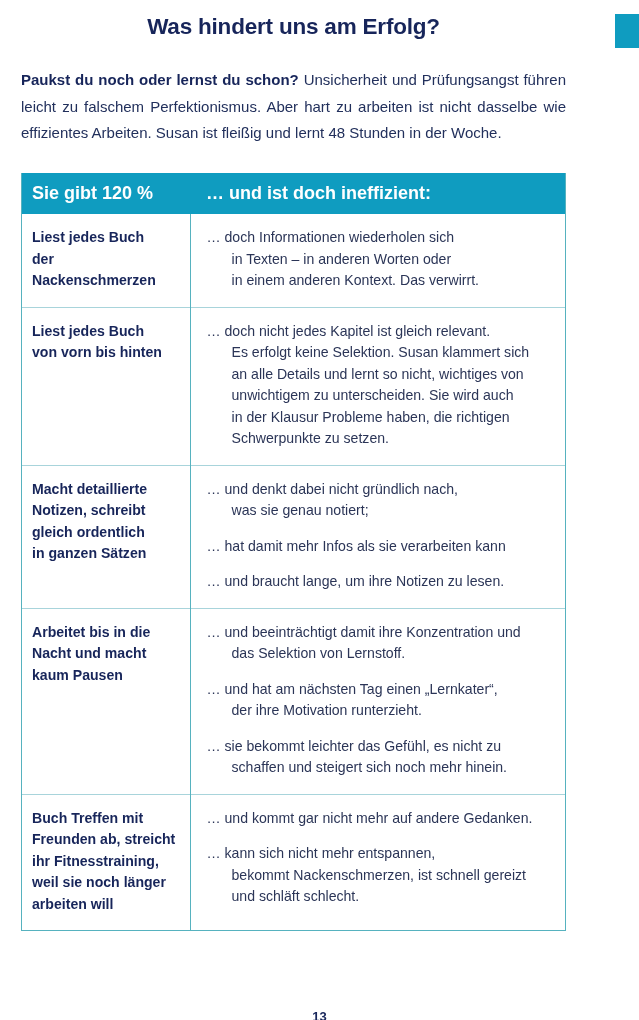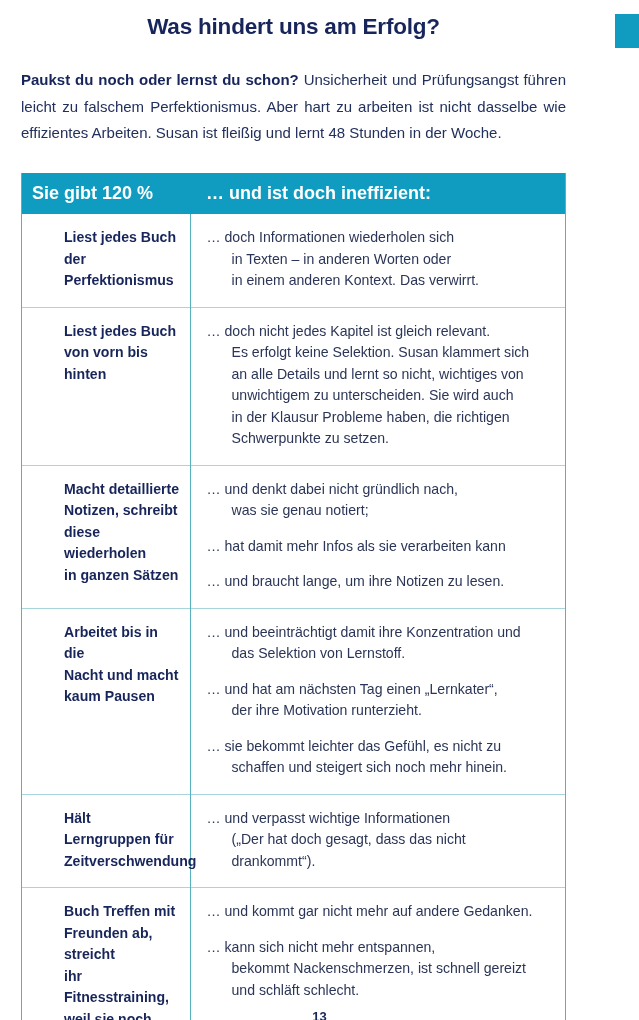--- a/index.html
+++ b/index.html
@@ -116,21 +116,21 @@
   .para {
     margin: 0 0 14px 0;
     padding-left: 25px;
     text-indent: -25px;
   }
   .para:last-child { margin-bottom: 0; }
   .para .cont {
     display: block;
     text-indent: 0;
   }
-  .left-line { display: block; margin-left: 32px; }
+  .left-line { display: block; }
 
   .folio {
     position: absolute;
     left: 0;
     right: 0;
     top: 1009px;
     text-align: center;
     font-size: 13px;
     font-weight: bold;
     color: #17255a;
@@ -160,67 +160,58 @@
         <thead>
           <tr>
             <th class="h1">Sie gibt 120 %</th>
             <th class="h2">… und ist doch ineffizient:</th>
           </tr>
         </thead>
         <tbody id="tbody">
             <tr>
               <td class="left">
                 <span class="left-line">Liest jedes Buch</span>
-                <span class="left-line">der Perfektionismus</span>
+                <span class="left-line">der Nackenschmerzen</span>
               </td>
               <td class="right">
                 <div class="para">… doch Informationen wiederholen sich<span class="cont">in Texten – in anderen Worten oder</span><span class="cont">in einem anderen Kontext. Das verwirrt.</span></div>
               </td>
             </tr>
             <tr>
               <td class="left">
                 <span class="left-line">Liest jedes Buch</span>
                 <span class="left-line">von vorn bis hinten</span>
               </td>
               <td class="right">
                 <div class="para">… doch nicht jedes Kapitel ist gleich relevant.<span class="cont">Es erfolgt keine Selektion. Susan klammert sich</span><span class="cont">an alle Details und lernt so nicht, wichtiges von</span><span class="cont">unwichtigem zu unterscheiden. Sie wird auch</span><span class="cont">in der Klausur Probleme haben, die richtigen</span><span class="cont">Schwerpunkte zu setzen.</span></div>
               </td>
             </tr>
             <tr>
               <td class="left">
                 <span class="left-line">Macht detaillierte</span>
                 <span class="left-line">Notizen, schreibt</span>
-                <span class="left-line">diese wiederholen</span>
+                <span class="left-line">gleich ordentlich</span>
                 <span class="left-line">in ganzen Sätzen</span>
               </td>
               <td class="right">
                 <div class="para">… und denkt dabei nicht gründlich nach,<span class="cont">was sie genau notiert;</span></div>
                 <div class="para">… hat damit mehr Infos als sie verarbeiten kann</div>
                 <div class="para">… und braucht lange, um ihre Notizen zu lesen.</div>
               </td>
             </tr>
             <tr>
               <td class="left">
                 <span class="left-line">Arbeitet bis in die</span>
                 <span class="left-line">Nacht und macht</span>
                 <span class="left-line">kaum Pausen</span>
               </td>
               <td class="right">
                 <div class="para">… und beeinträchtigt damit ihre Konzentration und<span class="cont">das Selektion von Lernstoff.</span></div>
                 <div class="para">… und hat am nächsten Tag einen „Lernkater“,<span class="cont">der ihre Motivation runterzieht.</span></div>
                 <div class="para">… sie bekommt leichter das Gefühl, es nicht zu<span class="cont">schaffen und steigert sich noch mehr hinein.</span></div>
-              </td>
-            </tr>
-            <tr>
-              <td class="left">
-                <span class="left-line">Hält Lerngruppen für</span>
-                <span class="left-line">Zeitverschwendung</span>
-              </td>
-              <td class="right">
-                <div class="para">… und verpasst wichtige Informationen<span class="cont">(„Der hat doch gesagt, dass das nicht</span><span class="cont">drankommt“).</span></div>
               </td>
             </tr>
             <tr>
               <td class="left">
                 <span class="left-line">Buch Treffen mit</span>
                 <span class="left-line">Freunden ab, streicht</span>
                 <span class="left-line">ihr Fitnesstraining,</span>
                 <span class="left-line">weil sie noch länger</span>
                 <span class="left-line">arbeiten will</span>
               </td>

